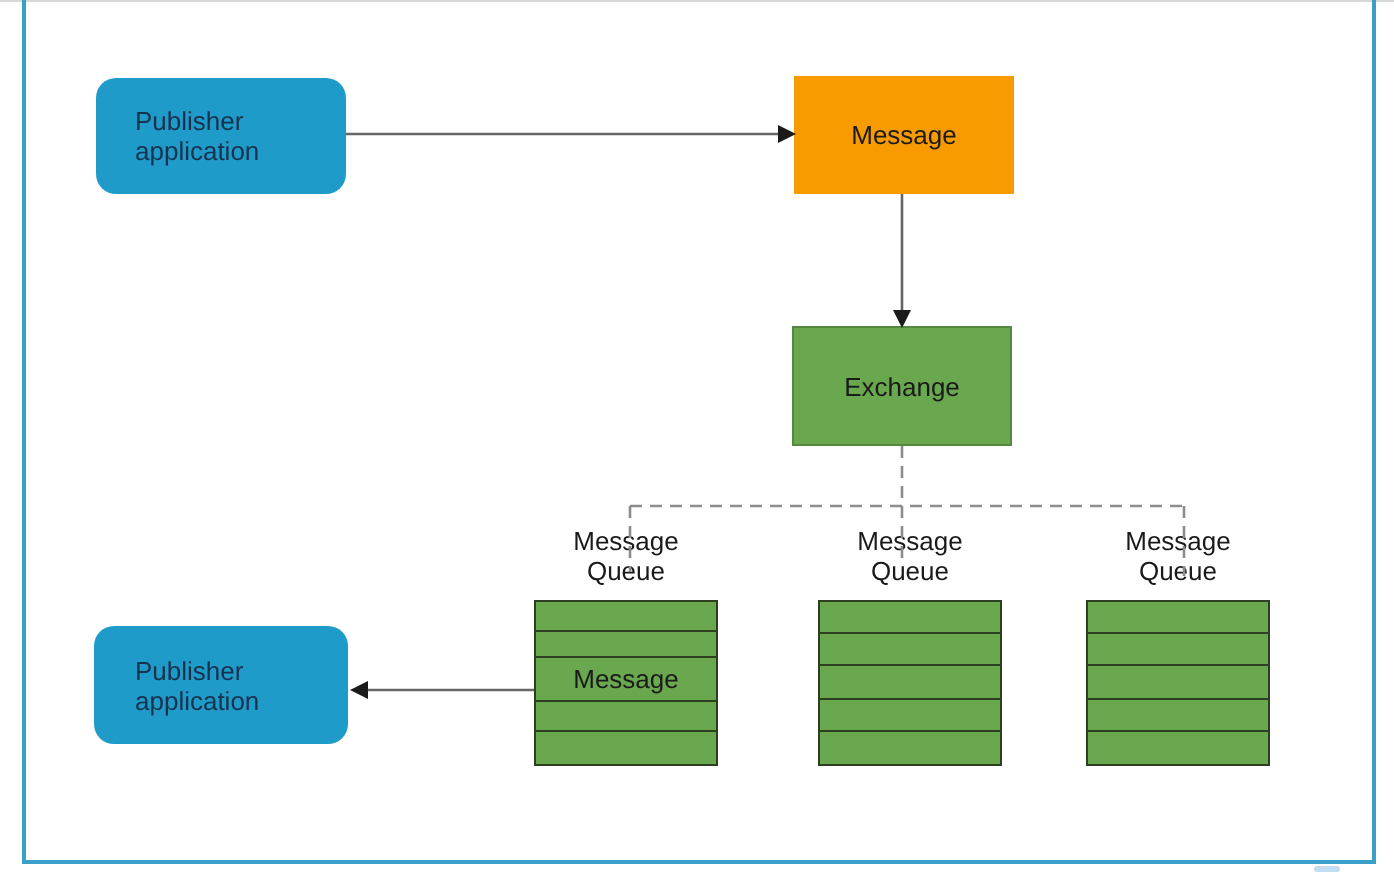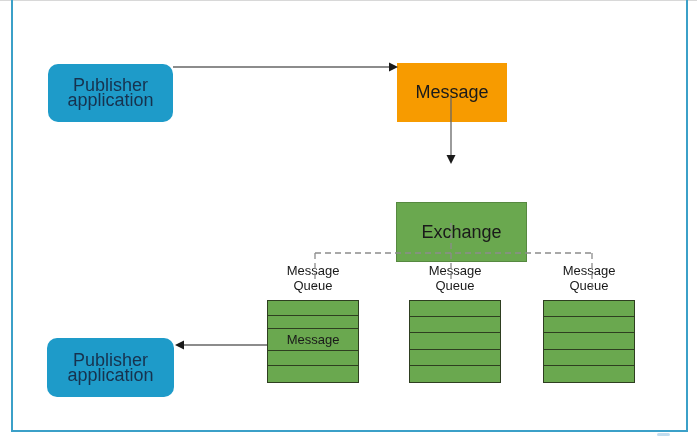--- a/index.html
+++ b/index.html
@@ -26,33 +26,33 @@
   }
   .abs{position:absolute;}
   
   .frame-top{left:0;top:0;width:697px;height:1px;background:#d8d8d8;}
   .frame-left{left:11px;top:0;width:2px;height:432px;background:var(--frame-blue);}
   .frame-right{left:686px;top:0;width:2px;height:432px;background:var(--frame-blue);}
   .frame-bottom{left:11px;top:430px;width:677px;height:2px;background:var(--frame-blue);}
   
   .node{
     display:flex;align-items:center;justify-content:center;
-    text-align:center;font-size:18px;line-height:15px;margin-top:25px;
+    text-align:left;font-size:13px;line-height:15px;
   }
   .node-blue{
     background:var(--node-blue);
     border-radius:10px;
     color:var(--text-on-blue);
   }
   .node-blue .lbl{max-width:86px;}
   .node-orange{background:var(--node-orange);}
   .node-green{background:var(--node-green);border:1px solid rgba(0,0,0,0.18);}
   #publisher{left:48px;top:39px;width:125px;height:58px;}
   #message{left:397px;top:38px;width:110px;height:59px;}
-  #exchange{left:396px;top:177px;width:131px;height:60px;}
+  #exchange{left:396px;top:163px;width:110px;height:60px;}
   #consumer{left:47px;top:313px;width:127px;height:59px;}
   
   .queue{
     top:300px;width:92px;height:83px;
     background:var(--node-green);
     border:1px solid var(--queue-border);
     display:grid;
   }
   .queue-eq{grid-template-rows:repeat(5,1fr);}
   .queue-msg{grid-template-rows:15px 13px 22px 15px 1fr;}

